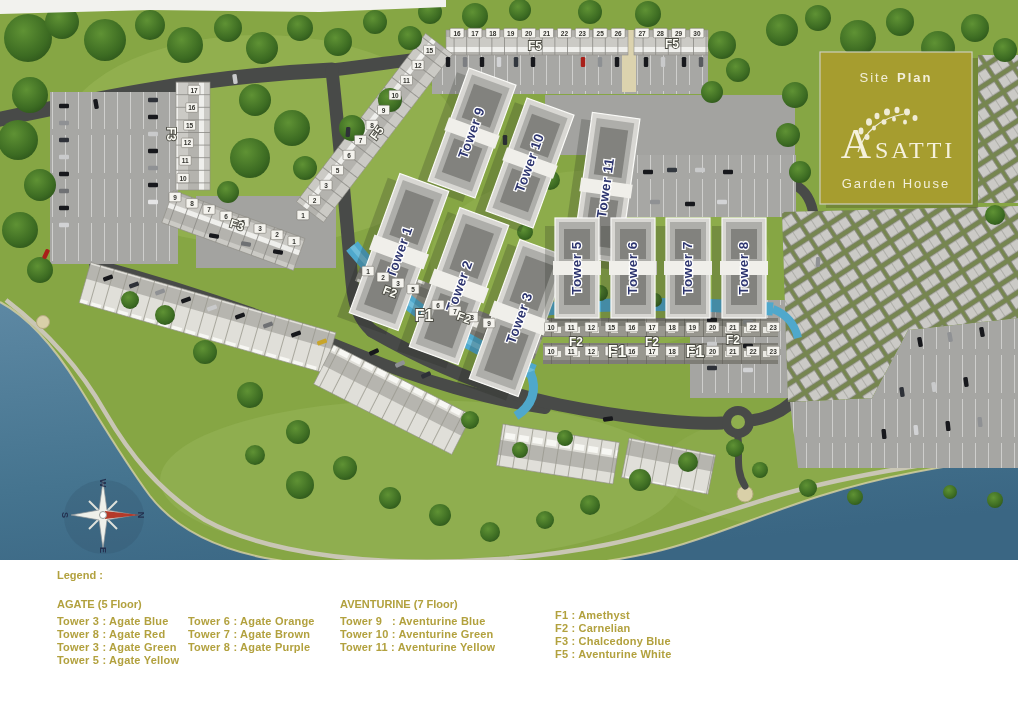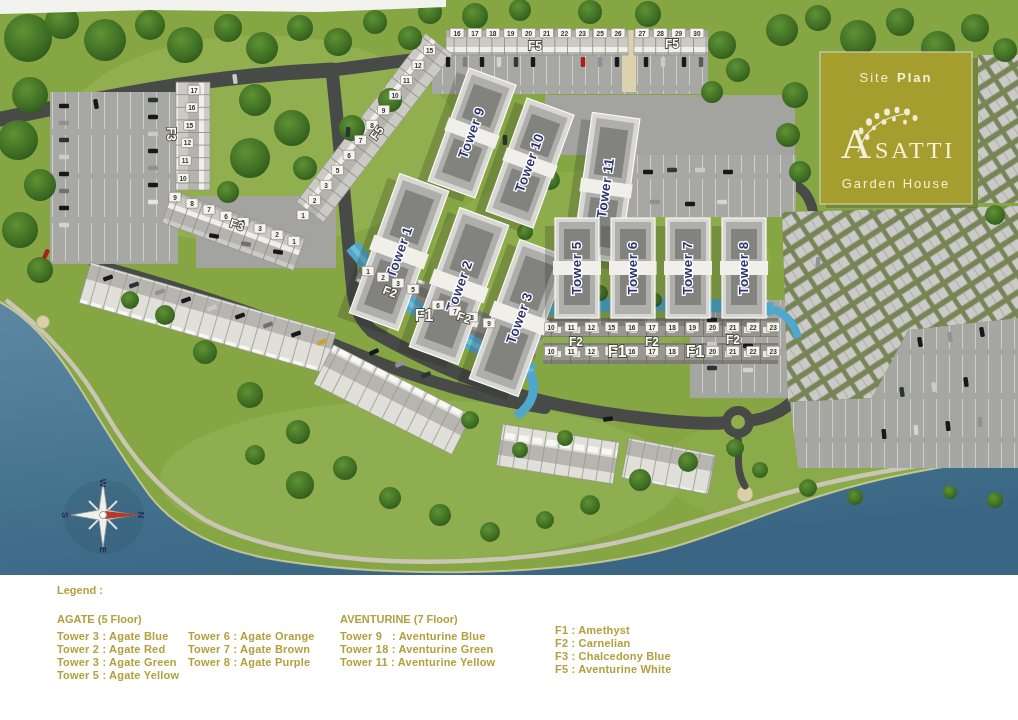--- a/index.html
+++ b/index.html
@@ -636,32 +636,32 @@
       <ellipse cx="894" cy="119" rx="2" ry="2.6"></ellipse>
           <ellipse cx="884" cy="122" rx="2.5" ry="2.8"></ellipse>
       <ellipse cx="874" cy="128" rx="2" ry="2.6"></ellipse>
           <ellipse cx="867" cy="137" rx="2.5" ry="3"></ellipse>
     </g>
     <text class="logo-brand" x="898" y="158"><tspan font-size="42">A</tspan><tspan font-size="24" dx="1">SATTI</tspan></text>
     <text class="logo-small" x="896" y="188">Garden House</text>
   </g>
 </svg>
 
-<div style="position:absolute;left:0;top:575px;width:1018px;height:145px;background:#ffffff;">
+<div style="position:absolute;left:0;top:560px;width:1018px;height:145px;background:#ffffff;">
   <div class="legend-head" style="left:57px;top:9px">Legend :</div>
   <div class="legend-head" style="left:57px;top:38px">AGATE (5 Floor)</div>
   <div class="legend-item" style="left:57px;top:55px">Tower 3 : Agate Blue</div>
-  <div class="legend-item" style="left:57px;top:68px">Tower 2 : Agate Red</div>
+  <div class="legend-item" style="left:57px;top:68px">Tower 8 : Agate Red</div>
   <div class="legend-item" style="left:57px;top:81px">Tower 3 : Agate Green</div>
   <div class="legend-item" style="left:57px;top:94px">Tower 5 : Agate Yellow</div>
   <div class="legend-item" style="left:188px;top:55px">Tower 6 : Agate Orange</div>
   <div class="legend-item" style="left:188px;top:68px">Tower 7 : Agate Brown</div>
   <div class="legend-item" style="left:188px;top:81px">Tower 8 : Agate Purple</div>
   <div class="legend-head" style="left:340px;top:38px">AVENTURINE (7 Floor)</div>
   <div class="legend-item" style="left:340px;top:55px">Tower 9   : Aventurine Blue</div>
-  <div class="legend-item" style="left:340px;top:68px">Tower 18 : Aventurine Green</div>
+  <div class="legend-item" style="left:340px;top:68px">Tower 10 : Aventurine Green</div>
   <div class="legend-item" style="left:340px;top:81px">Tower 11 : Aventurine Yellow</div>
   <div class="legend-item" style="left:555px;top:49px">F1 : Amethyst</div>
   <div class="legend-item" style="left:555px;top:62px">F2 : Carnelian</div>
   <div class="legend-item" style="left:555px;top:75px">F3 : Chalcedony Blue</div>
   <div class="legend-item" style="left:555px;top:88px">F5 : Aventurine White</div>
 </div>
 </div>
 
 </body></html>

